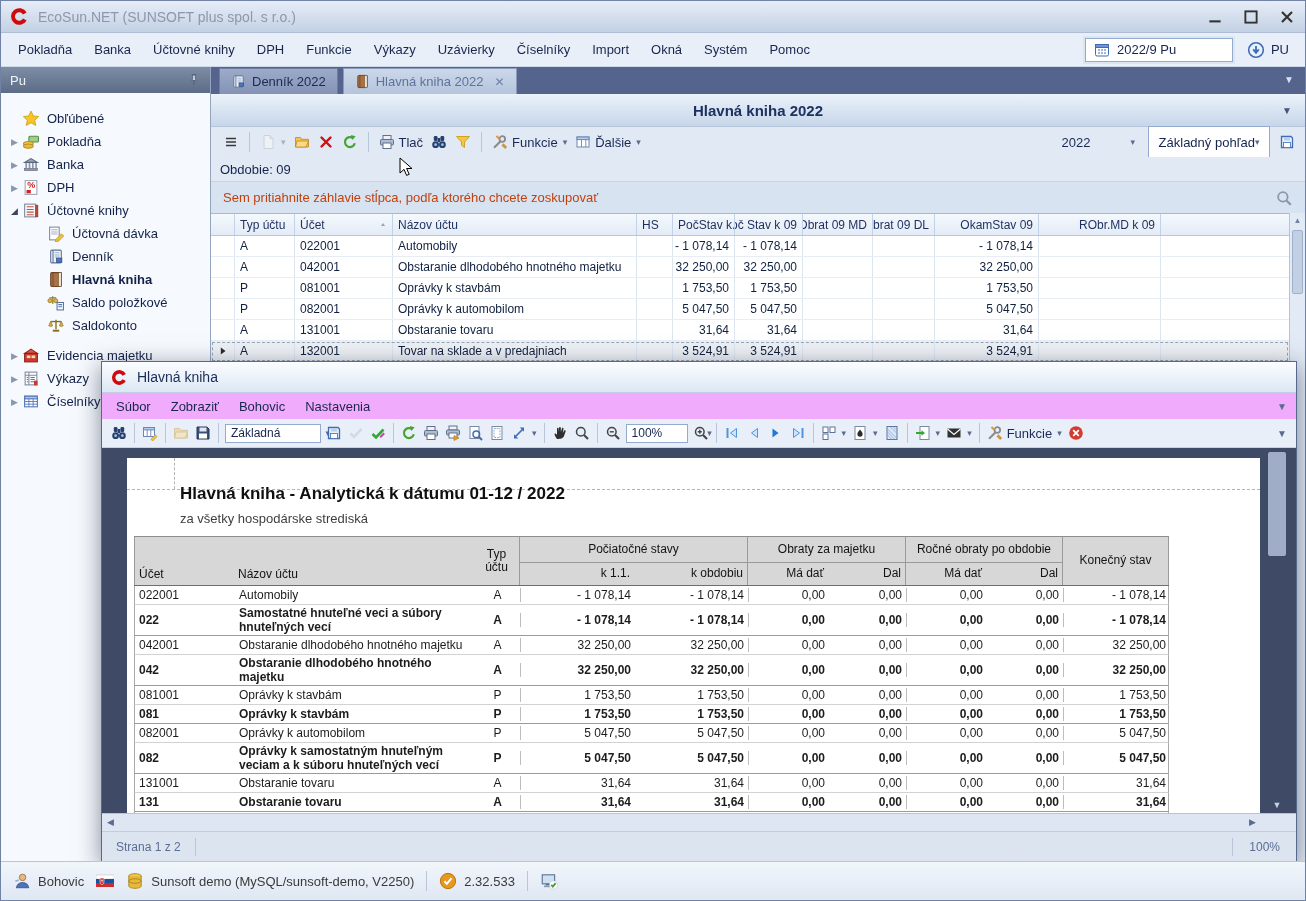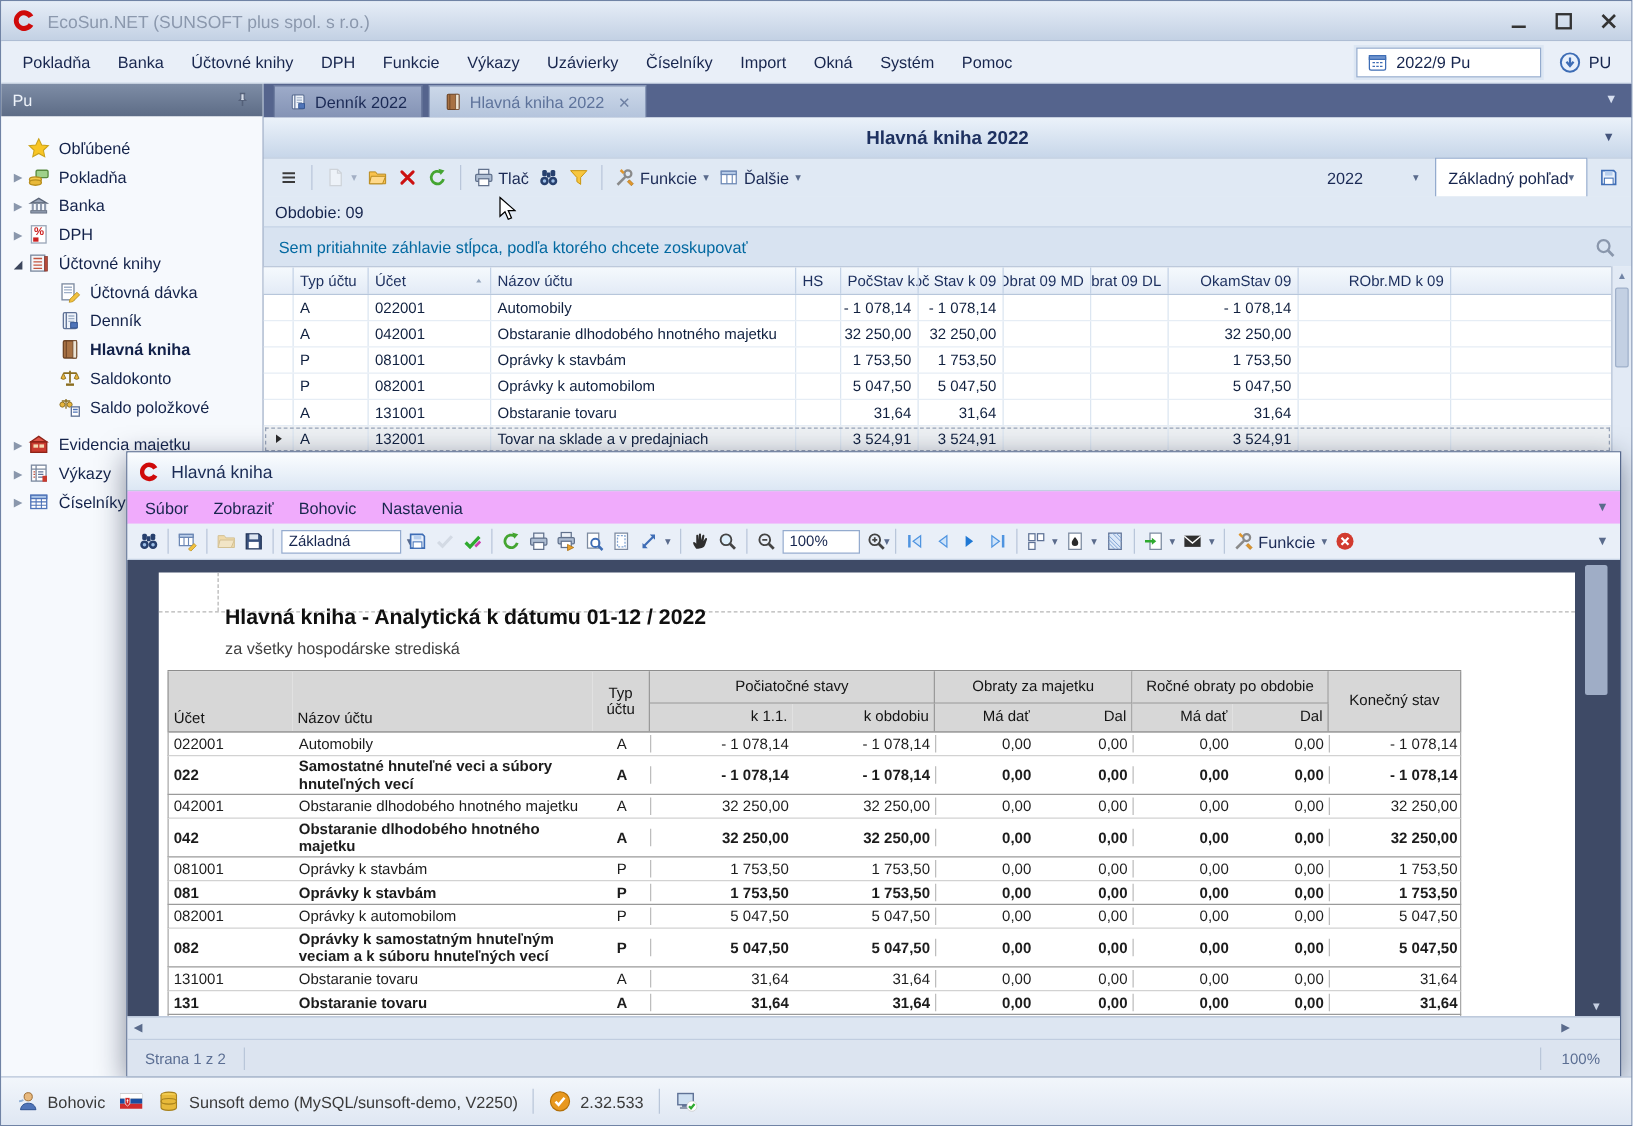--- a/index.html
+++ b/index.html
@@ -73,21 +73,21 @@
   .year-combo { display:flex; align-items:center; gap:40px; font-size:13px; color:#1b2a55; padding-right:4px; }
   .view-combo { display:flex; align-items:center; justify-content:center; background:#fff;
     border:1px solid #94abce; padding:2px 6px; font-size:13px; color:#16254e; width:122px; height:33px; }
   .tb-combo { background:#fff; border:1px solid #94abce; display:flex; align-items:center;
     justify-content:space-between; padding:1px 5px; font-size:12px; color:#16254e; height:19px; margin:0 2px;gap:45px; }
   .combo-arrow { font-size:9px; color:#5a6b8c; }
 
   .obdobie { position:absolute; left:0; top:90px; right:0; height:24px; background:#e0e9f4;
     font-size:13px; color:#16254e; padding-left:9px; display:flex; align-items:center; }
   .groupby { position:absolute; left:0; top:114px; right:0; height:32px; background:#d8e3f1;
-    border-top:1px solid #c6d3e6; display:flex; align-items:center; padding:0 12px; color:#0369a1; font-size:13px; }
+    border-top:1px solid #c6d3e6; display:flex; align-items:center; padding:0 12px; color:#c2410c; font-size:13px; }
   .groupby .search { margin-left:auto; width:18px; height:18px; }
 
   
   .grid { position:absolute; left:0; top:146px; right:16px; bottom:0; background:#fff; border-top:1px solid #a9b9d0; }
   .grid-header { display:flex; height:22px; background:linear-gradient(#f5f9fd,#e3ebf6); border-bottom:1px solid #b7c6db; }
   .gh-cell { border-right:1px solid #c3d2e6; font-size:12px; color:#1c2f5e; padding:0 5px;
     display:flex; align-items:center; white-space:nowrap; overflow:hidden; }
   .gh-cell.right { justify-content:flex-end; }
   .gh-ind { width:24px; flex:none; border-right:1px solid #c3d2e6; }
   .gh-fill { flex:1; border-right:none; }
@@ -329,41 +329,41 @@
               <rect x="3" y="1.5" width="10" height="13" rx="1" fill="#a87244" stroke="#6e4526"></rect>
               <rect x="10.2" y="1.5" width="2.8" height="13" fill="#ece5d6" stroke="#6e4526" stroke-width=".6"></rect>
               <path d="M5.2 1.5v13" stroke="#6e4526" stroke-width=".8"></path>
             </svg>
           </span>
           <span class="lbl bold">Hlavná kniha</span>
         </div>
         <div class="tree-item lvl1">
           <span class="ic">
             <svg viewBox="0 0 16 16">
-              <path d="M8 2.5v9" stroke="#8a6d1e" stroke-width="1.3"></path>
-              <path d="M3 4.3h10" stroke="#8a6d1e" stroke-width="1.3"></path>
-              <path d="M1.2 8.2 3 4.3l1.8 3.9a2.3 1.5 0 0 1-3.6 0Z" fill="#e7b53c" stroke="#8a6d1e" stroke-width=".7"></path>
-              <path d="M11.2 8.2 13 4.3l1.8 3.9a2.3 1.5 0 0 1-3.6 0Z" fill="#e7b53c" stroke="#8a6d1e" stroke-width=".7"></path>
-              <rect x="5" y="12" width="6" height="1.8" fill="#8a6d1e"></rect>
-            </svg>
-          </span>
-          <span class="lbl">Saldokonto</span>
-        </div>
-        <div class="tree-item lvl1">
-          <span class="ic">
-            <svg viewBox="0 0 16 16">
               <path d="M5 2v7.5" stroke="#8a6d1e"></path>
               <path d="M1.8 3.6h6.4" stroke="#8a6d1e"></path>
               <circle cx="2.3" cy="6.3" r="1.9" fill="#e7b53c" stroke="#8a6d1e" stroke-width=".7"></circle>
               <circle cx="7.7" cy="6.3" r="1.9" fill="#e7b53c" stroke="#8a6d1e" stroke-width=".7"></circle>
               <rect x="9" y="8" width="6" height="7" fill="#fff" stroke="#5f7296"></rect>
               <path d="M10.2 10h3.6M10.2 12h3.6" stroke="#4f74b8"></path>
             </svg>
           </span>
           <span class="lbl">Saldo položkové</span>
+        </div>
+        <div class="tree-item lvl1">
+          <span class="ic">
+            <svg viewBox="0 0 16 16">
+              <path d="M8 2.5v9" stroke="#8a6d1e" stroke-width="1.3"></path>
+              <path d="M3 4.3h10" stroke="#8a6d1e" stroke-width="1.3"></path>
+              <path d="M1.2 8.2 3 4.3l1.8 3.9a2.3 1.5 0 0 1-3.6 0Z" fill="#e7b53c" stroke="#8a6d1e" stroke-width=".7"></path>
+              <path d="M11.2 8.2 13 4.3l1.8 3.9a2.3 1.5 0 0 1-3.6 0Z" fill="#e7b53c" stroke="#8a6d1e" stroke-width=".7"></path>
+              <rect x="5" y="12" width="6" height="1.8" fill="#8a6d1e"></rect>
+            </svg>
+          </span>
+          <span class="lbl">Saldokonto</span>
         </div>
         <div class="tree-item lvl0 gap">
           <span class="arrow">▶</span>
           <span class="ic">
             <svg viewBox="0 0 16 16">
               <rect x="2" y="6" width="12" height="8" fill="#c93a2e" stroke="#8f2317"></rect>
               <path d="M2 6 8 2l6 4Z" fill="#e05548" stroke="#8f2317"></path>
               <rect x="4" y="8" width="3.5" height="2.5" fill="#f4d9b0"></rect>
               <rect x="8.5" y="8" width="3.5" height="2.5" fill="#f4d9b0"></rect>
             </svg>

